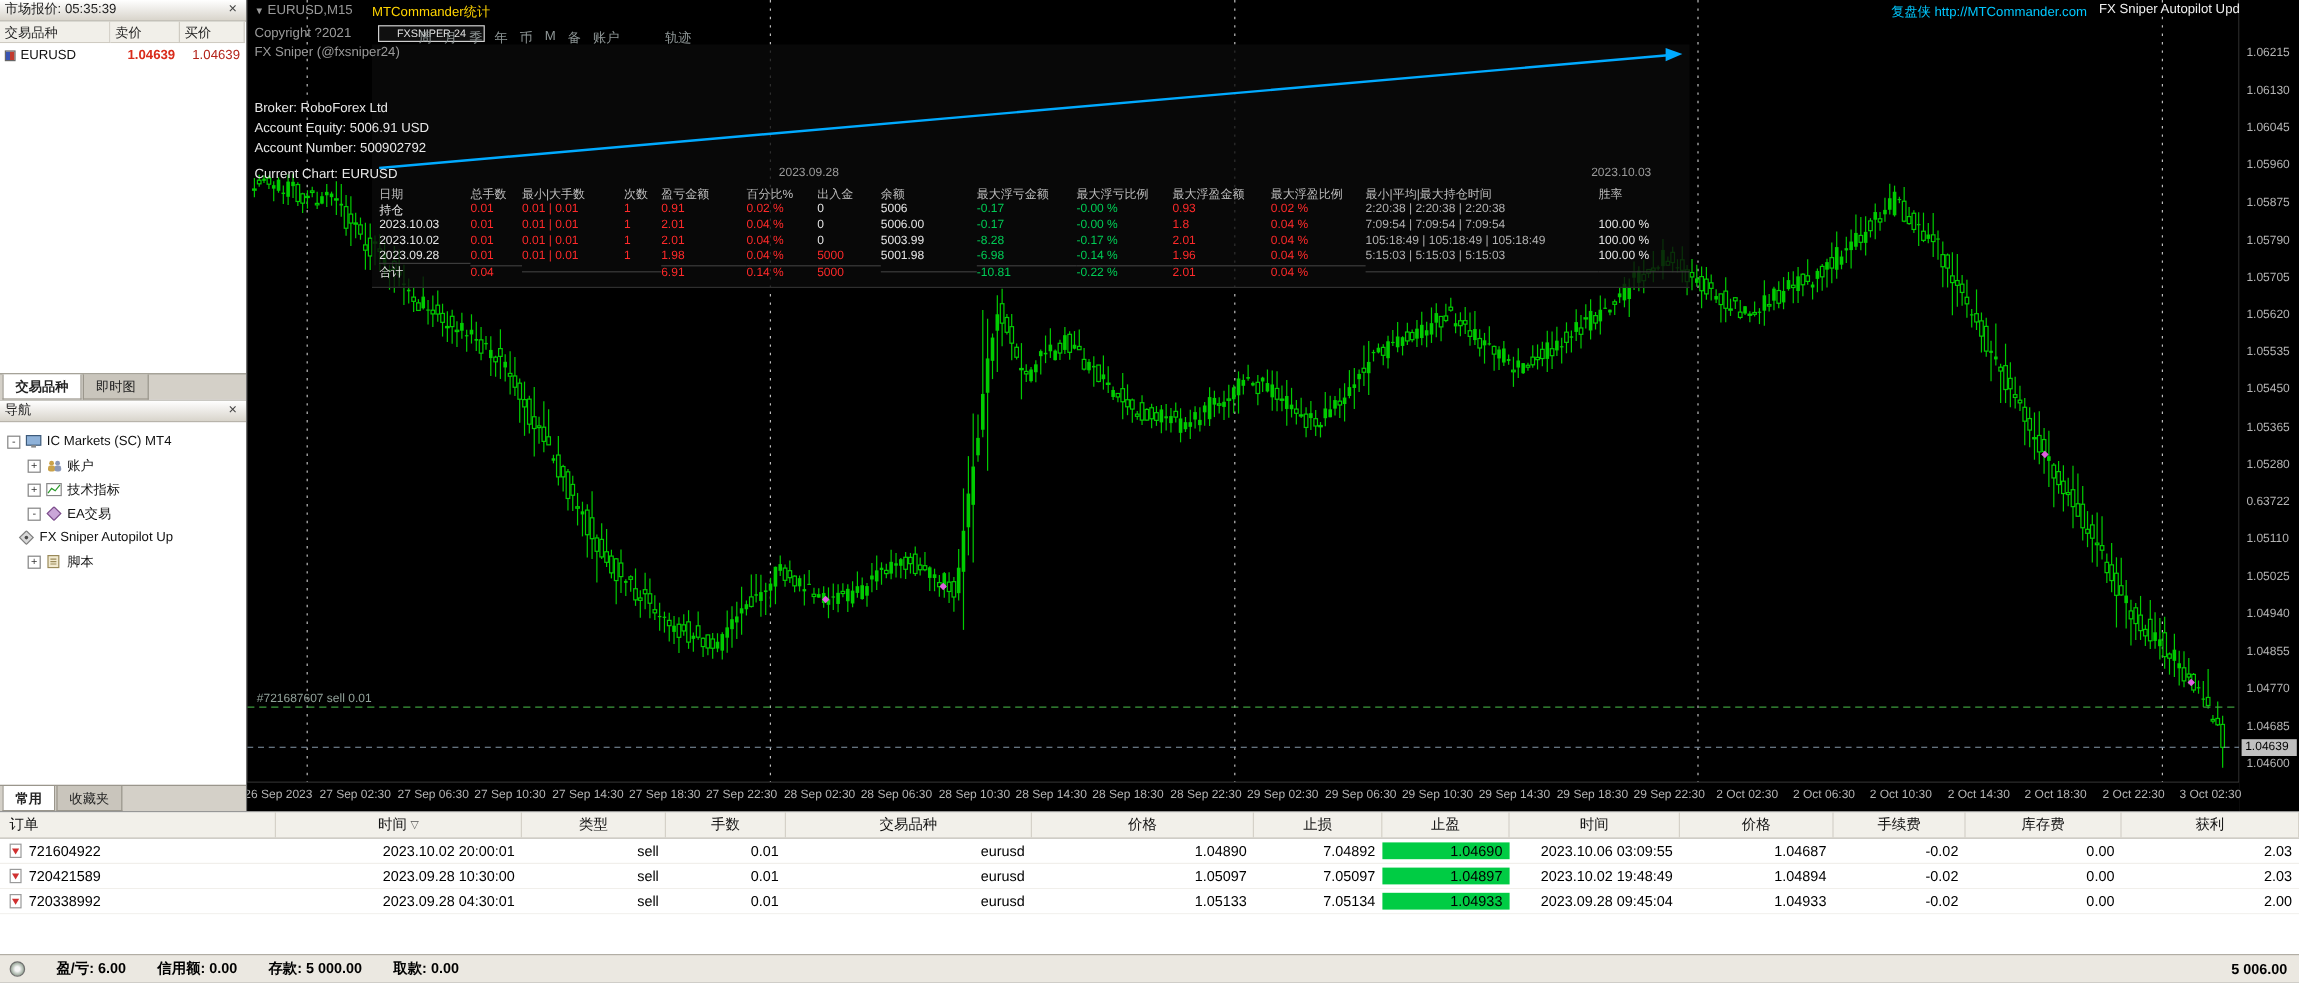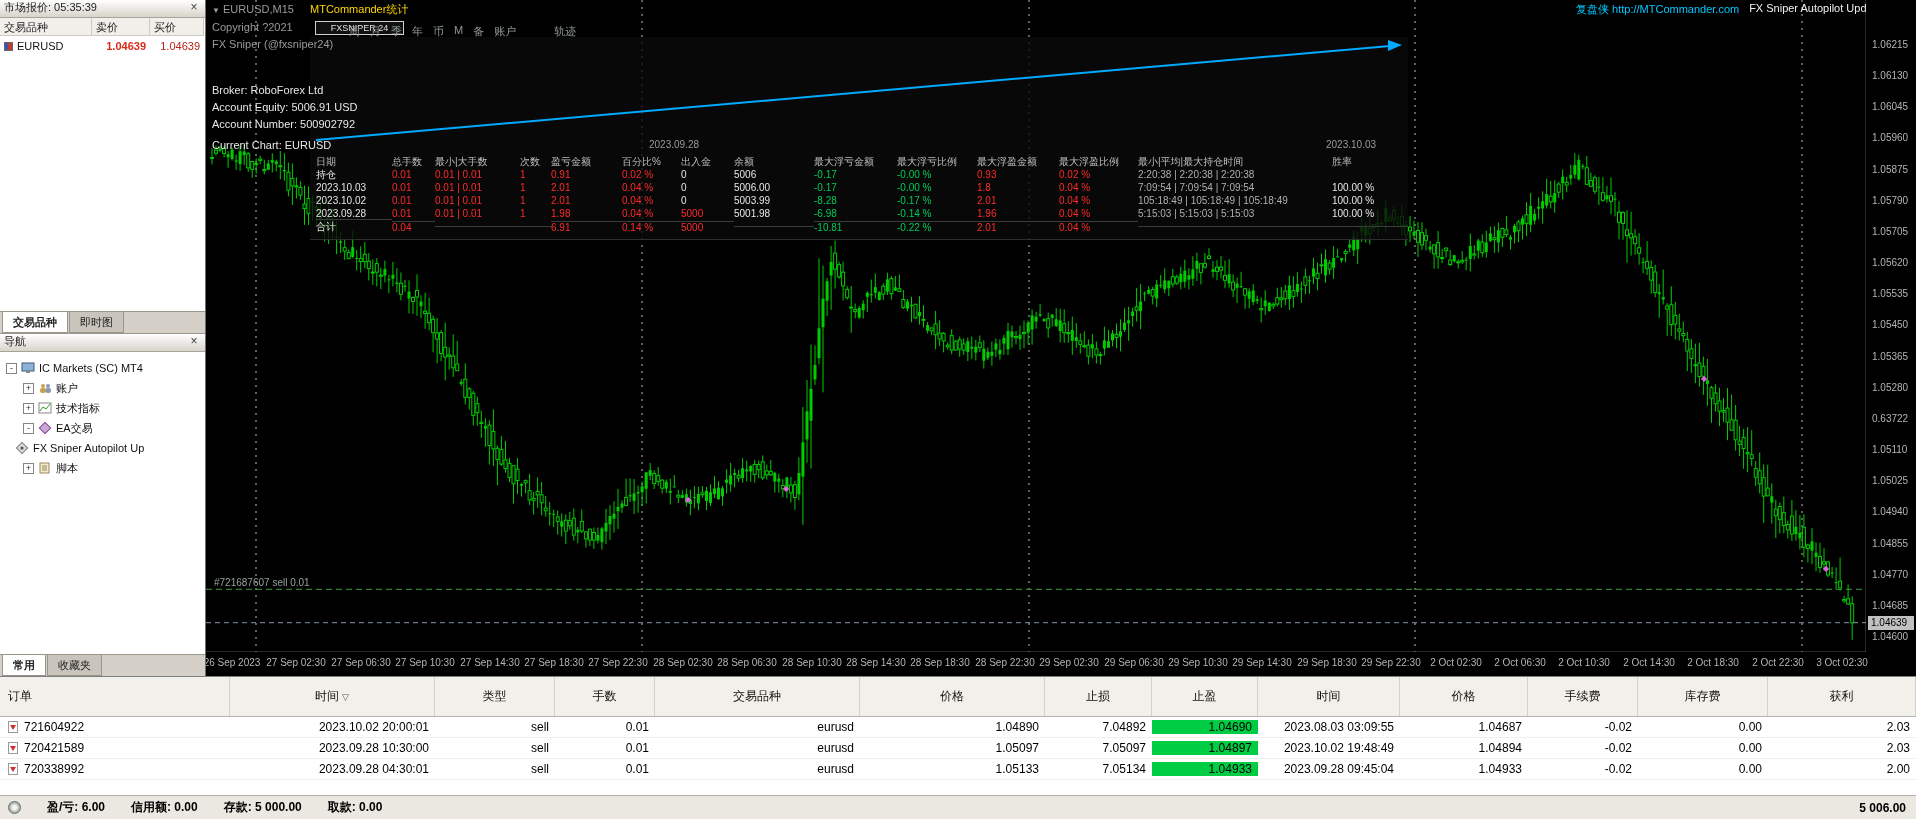--- a/index.html
+++ b/index.html
@@ -52,21 +52,21 @@
   .pl{position:absolute;left:6px;font-size:10px;color:#b4b4b4;white-space:nowrap}
   #price-badge{position:absolute;left:2px;width:46px;height:14px;background:#c0c0c0;color:#000;font-size:10px;padding:1px 3px;white-space:nowrap}
   #time-axis{position:absolute;left:0;top:652px;width:1660px;height:24px;background:#000}
   .tl{position:absolute;top:5px;transform:translateX(-50%);font-size:10px;color:#b4b4b4;white-space:nowrap}
   #position-label{position:absolute;left:8px;top:579px;font-size:10px;color:#93a39b}
   .trade-marker{position:absolute;font-size:8px;color:#e060e0}
 
   
   #terminal{position:absolute;left:0;top:676px;width:1916px;height:143px;background:#fff;border-top:1px solid #7f7f7f;display:flex;flex-direction:column}
   :root{--tcols:230px 205px 120px 100px 205px 185px 107px 106px 142px 128px 110px 130px 148px}
-  #t-head{display:grid;grid-template-columns:var(--tcols);height:40px;background:#f2f0ea;border-bottom:1px solid #b9b5ac}
+  #t-head{display:grid;grid-template-columns:var(--tcols);height:22px;background:#f2f0ea;border-bottom:1px solid #b9b5ac}
   .th{font-size:12px;color:#111;border-right:1px solid #d5d1c8;display:flex;align-items:center;justify-content:center;padding:0 6px;white-space:nowrap;overflow:hidden}
   .th.first{justify-content:flex-start;padding-left:8px}
   .sort{font-size:9px;margin-left:3px;color:#555}
   .trow{display:grid;grid-template-columns:var(--tcols);height:21px;background:#fff;border-bottom:1px solid #f1efeb;align-items:center}
   .td{font-size:12px;color:#000;text-align:right;padding:0 6px;white-space:nowrap;overflow:hidden}
   .td.left{text-align:left;display:flex;align-items:center;padding-left:8px}
   .td.tp-green{background:#00cc44;color:#000}
   .ord-icon{display:inline-block;width:10px;height:12px;border:1px solid #9a9a9a;background:#fff;position:relative;margin-right:6px;flex:0 0 10px}
   .sell-order-icon::after{content:"";position:absolute;left:1px;top:3px;border-left:3px solid transparent;border-right:3px solid transparent;border-top:5px solid #d03030}
   .balance-icon{border:1px solid #1d7a1d;background:#2ba12b}
@@ -1250,21 +1250,21 @@
             <span class="ord-icon sell-order-icon"></span>
             <span>721604922</span>
           </div>
           <div class="td">2023.10.02 20:00:01</div>
           <div class="td">sell</div>
           <div class="td">0.01</div>
           <div class="td">eurusd</div>
           <div class="td">1.04890</div>
           <div class="td">7.04892</div>
           <div class="td tp-green">1.04690</div>
-          <div class="td">2023.08.03 03:09:55</div>
+          <div class="td">2023.10.06 03:09:55</div>
           <div class="td">1.04687</div>
           <div class="td">-0.02</div>
           <div class="td">0.00</div>
           <div class="td">2.03</div>
         </div>
         <div class="trow">
           <div class="td left">
             <span class="ord-icon sell-order-icon"></span>
             <span>720421589</span>
           </div>

